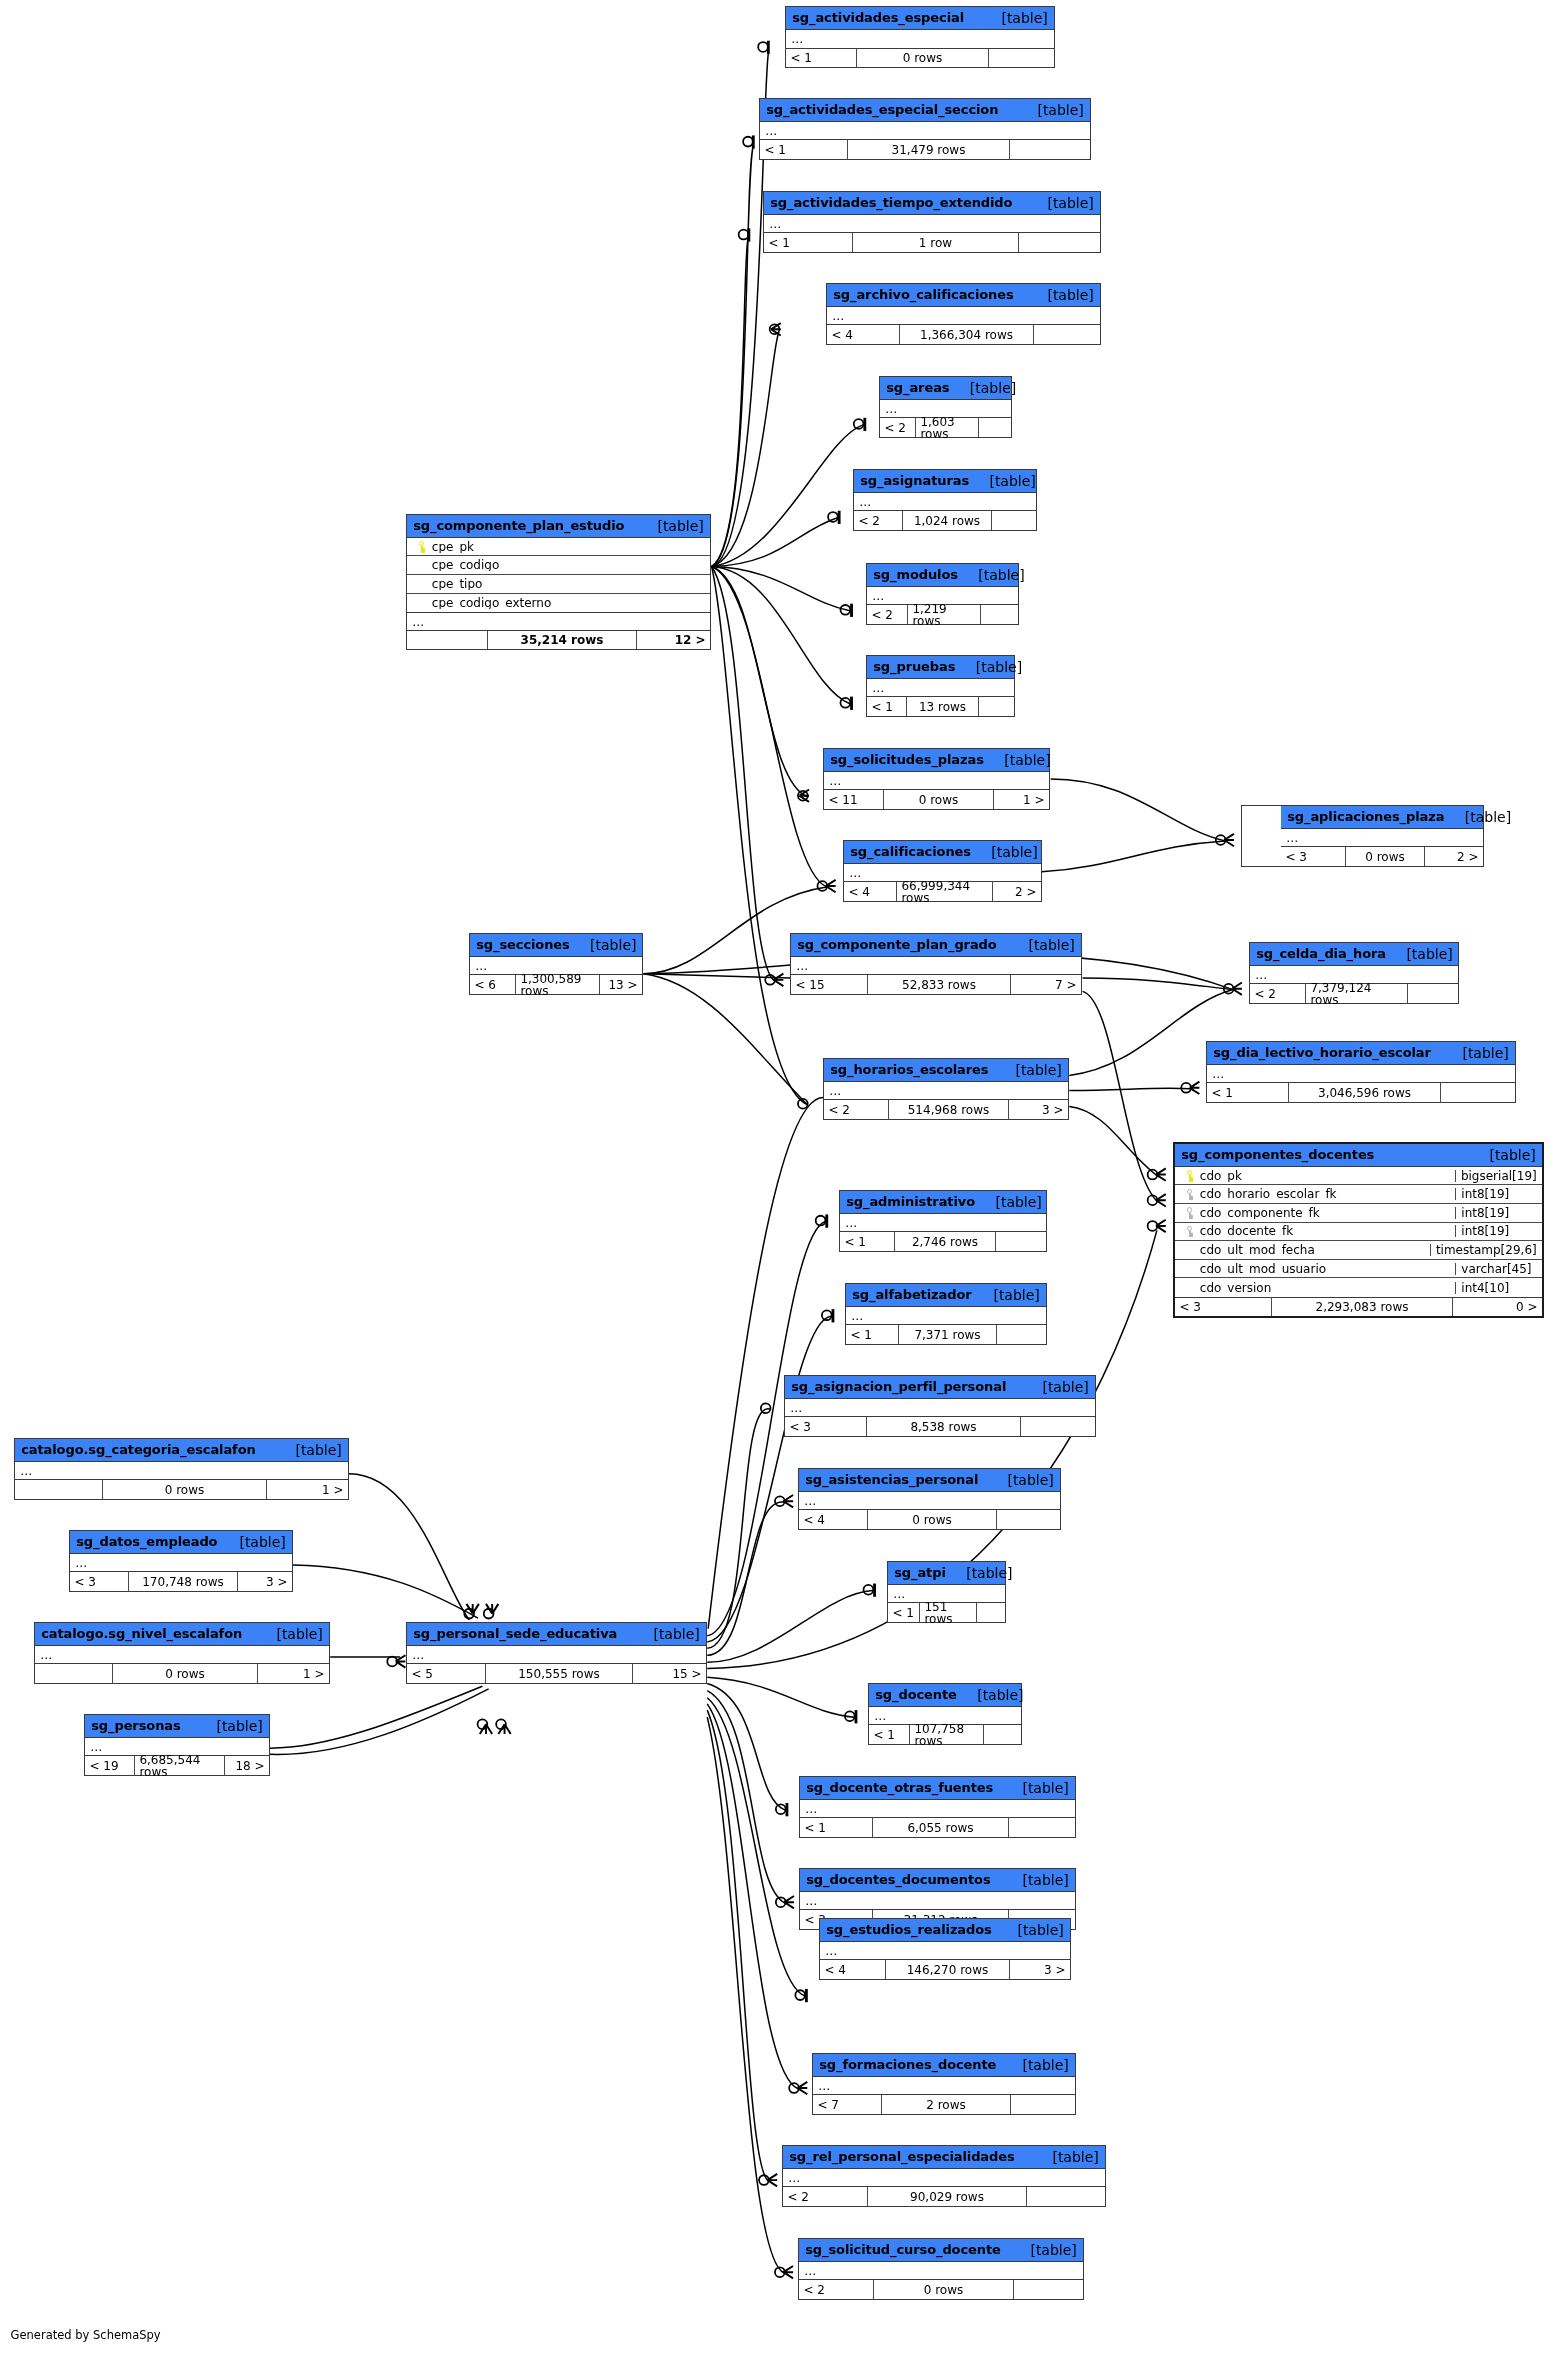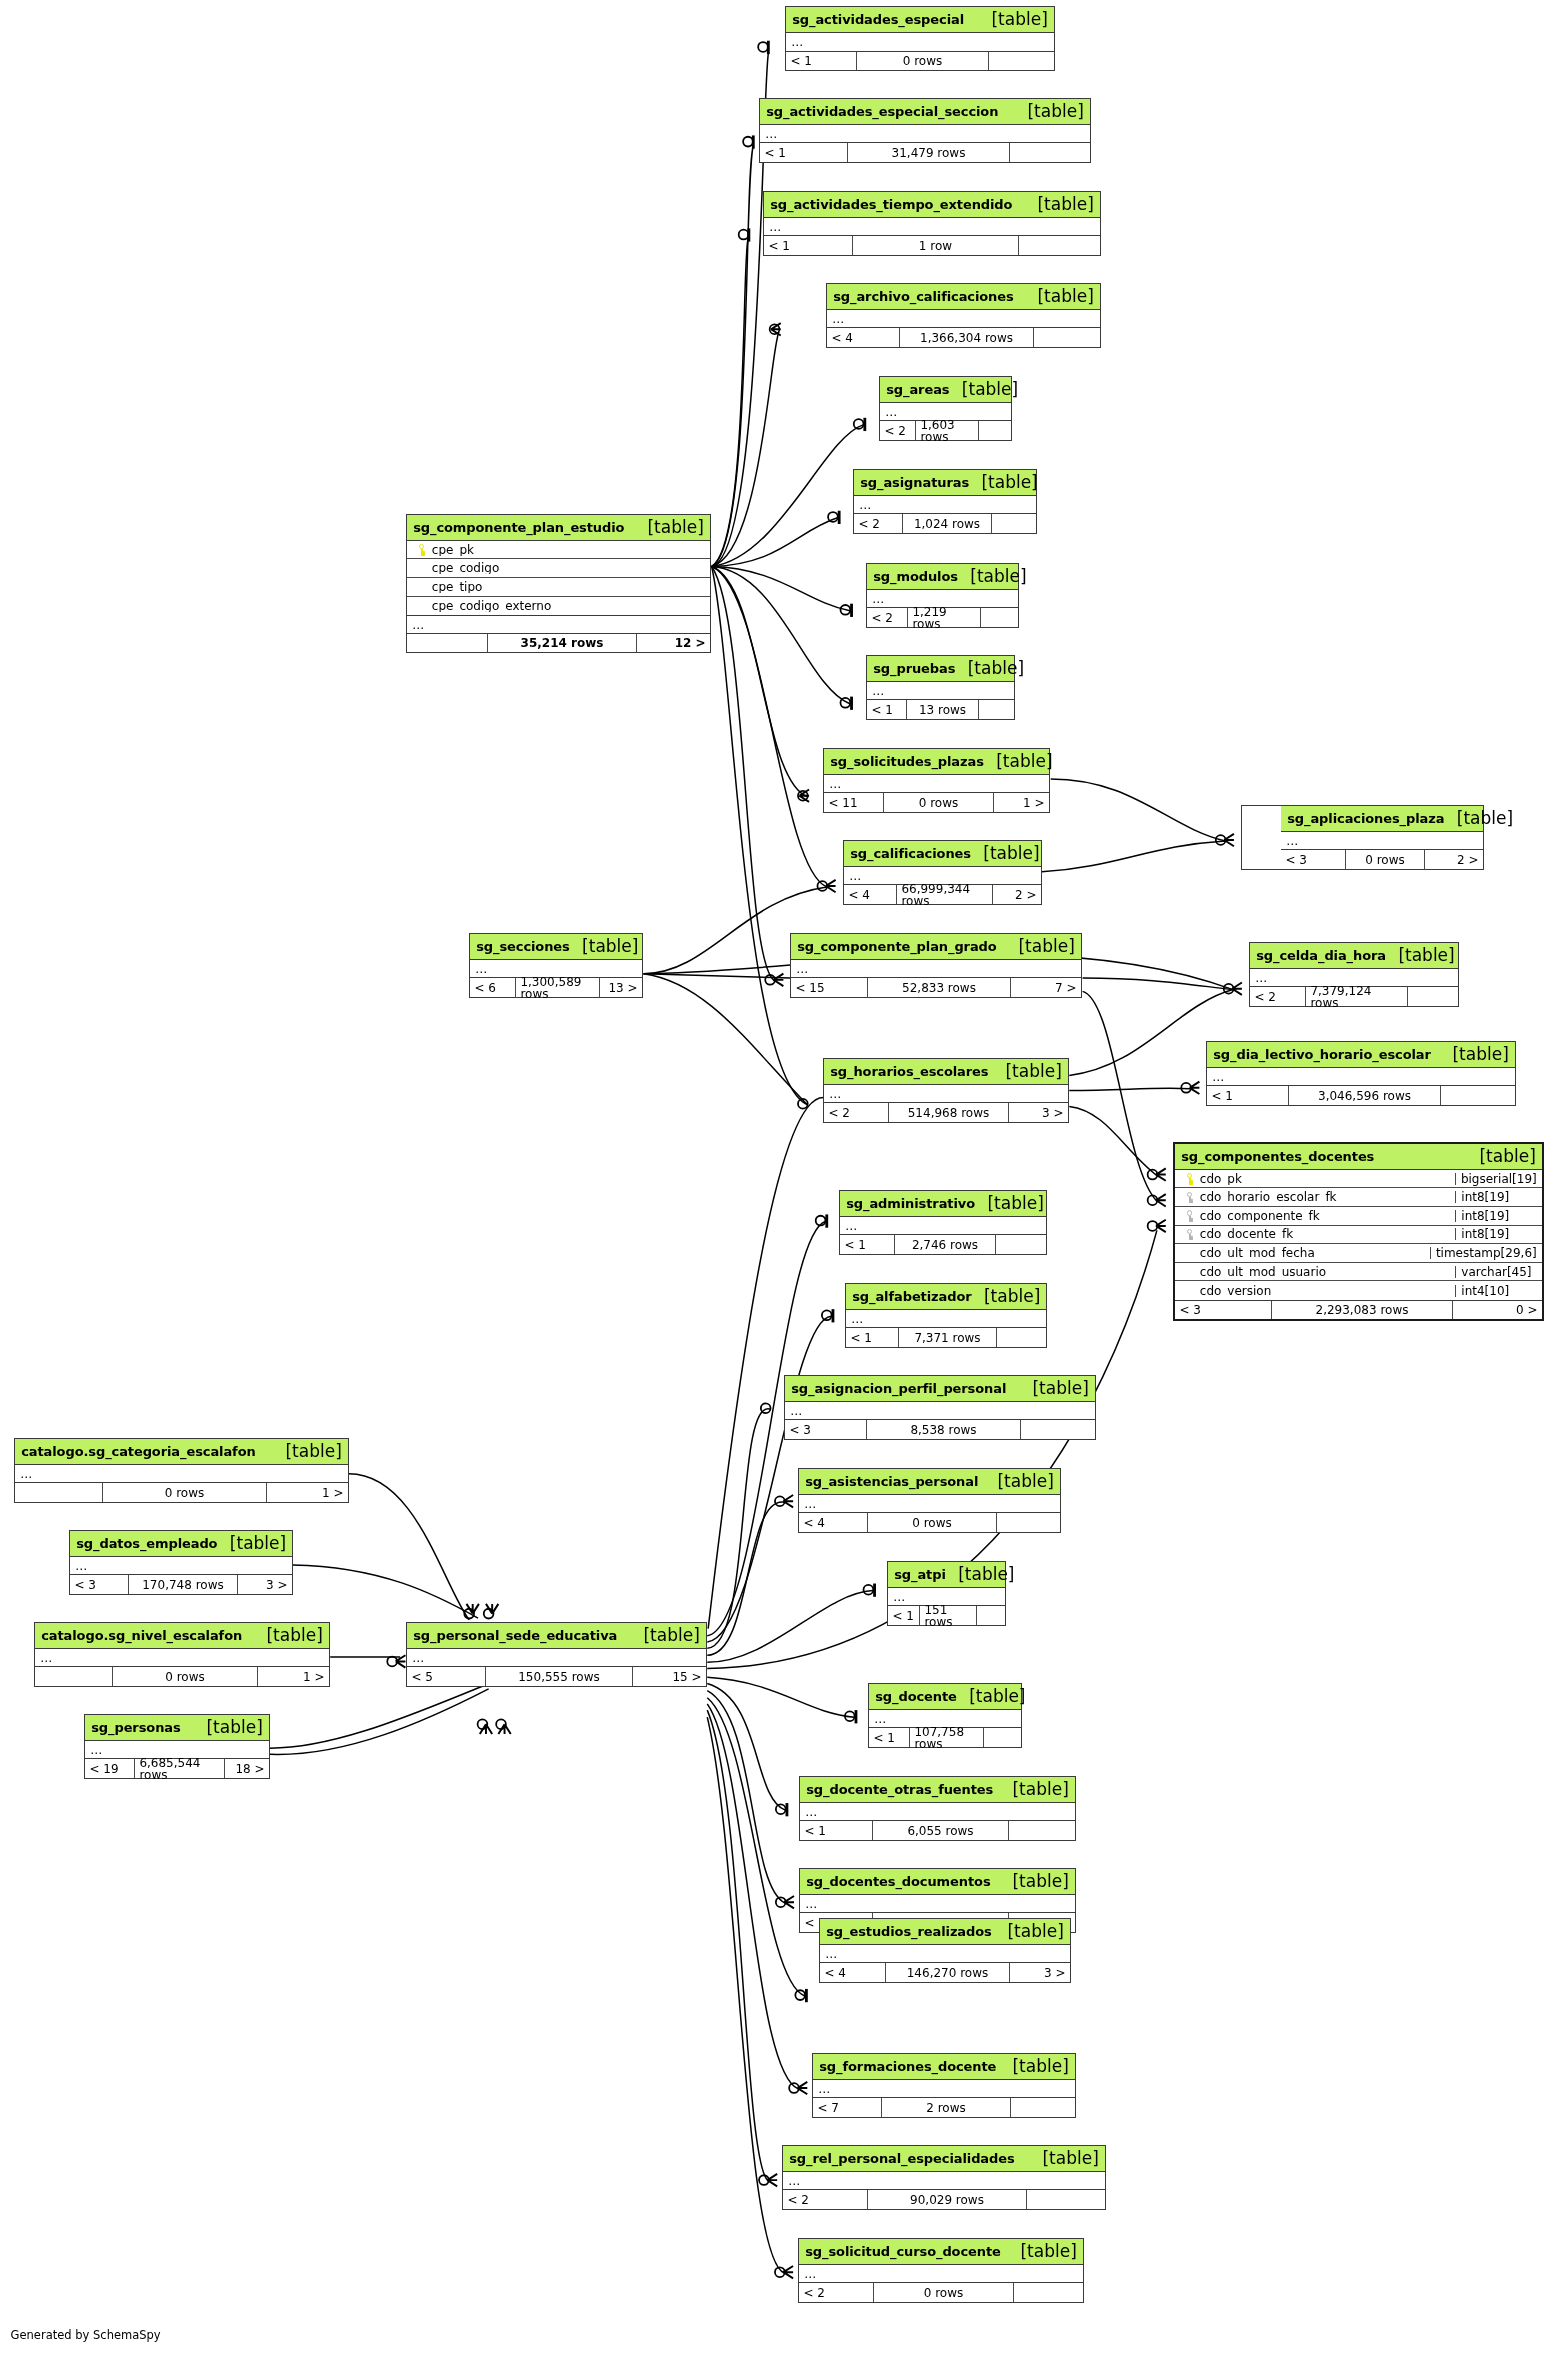--- a/index.html
+++ b/index.html
@@ -33,35 +33,36 @@
     box-sizing: border-box;
     font-size: 12px;
     line-height: 1;
   }
   .table-node.focus {
     border-width: 2.7px;
     border-color: #1b1b1b;
   }
   .tn-title {
     display: flex;
-    align-items: center;
+    align-items: flex-start;
     justify-content: space-between;
-    background: #bef264;
+    background: #3b82f6;
     border-bottom: 1.4px solid #3a3a3a;
     padding: 3.5px 6.2px 4.4px 6.2px;
     box-sizing: border-box;
     white-space: nowrap;
+    gap: 8px;
   }
   .tn-name {
     font-weight: bold;
     font-size: 13px;
     letter-spacing: -0.1px;
   }
   .tn-tag {
-    font-size: 17px;
+    font-size: 14px;
     font-weight: normal;
     padding-left: 12.4px;
   }
   .tn-cols {
     background: #ffffff;
   }
   .tn-col {
     display: flex;
     align-items: center;
     border-bottom: 1px solid #4a4a4a;

